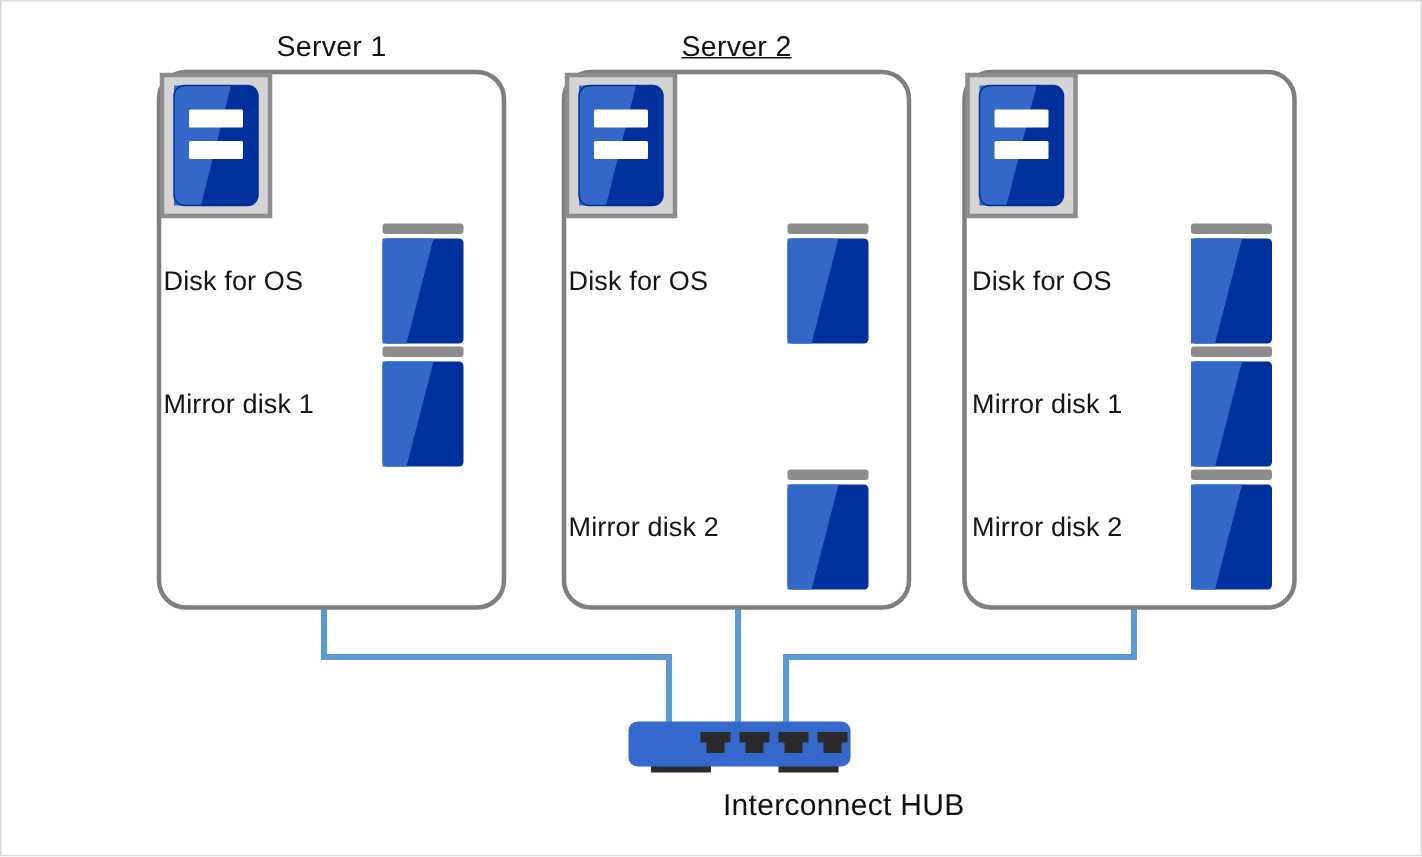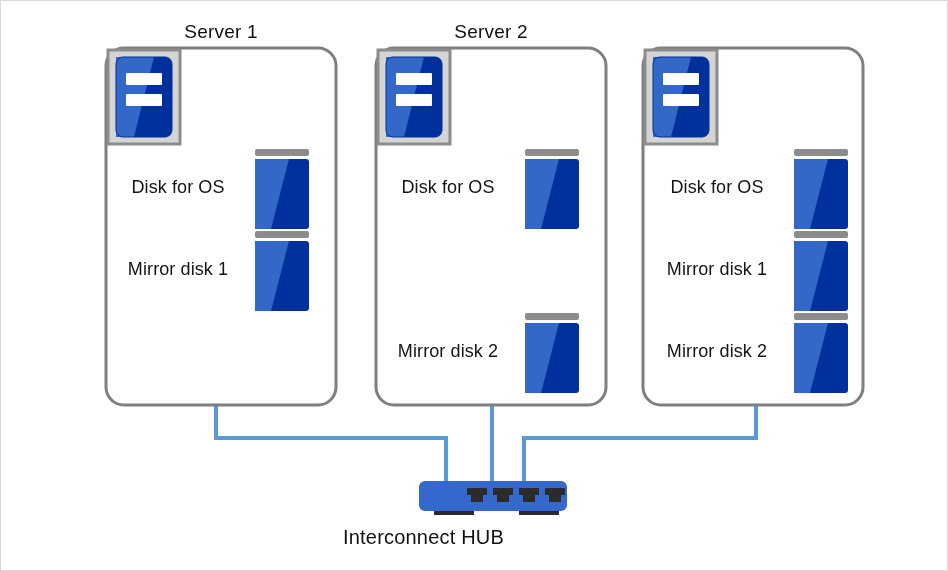--- a/index.html
+++ b/index.html
@@ -33,29 +33,29 @@
     color: #111111;
     text-align: center;
     white-space: nowrap;
     letter-spacing: 0.2px;
   }
   .disk-label {
     position: absolute;
     font-size: 18px;
     color: #141414;
     white-space: nowrap;
-    text-align: center;
+    text-align: left;
     letter-spacing: 0.1px;
   }
   .hub-label {
     position: absolute;
     font-size: 20px;
     color: #111111;
     white-space: nowrap;
-    text-align: left;
+    text-align: right;
     letter-spacing: 0.2px;
   }
 </style>
 </head>
 <body>
 
 <div id="canvas">
 
   <svg class="svg-layer" viewBox="0 0 948 571">
     <defs>
@@ -169,21 +169,21 @@
       <g fill="#2b2b2b">
         <path d="M 466,487 h 20 v 7 h -4 v 7 h -12 v -7 h -4 z"></path>
         <path d="M 492,487 h 20 v 7 h -4 v 7 h -12 v -7 h -4 z"></path>
         <path d="M 518,487 h 20 v 7 h -4 v 7 h -12 v -7 h -4 z"></path>
         <path d="M 544,487 h 20 v 7 h -4 v 7 h -12 v -7 h -4 z"></path>
       </g>
     </g>
   </svg>
 
   <div class="srv-title" style="left:105px; top:20px; width:230px;">Server 1</div>
-  <div class="srv-title" style="left:375px; top:20px; width:230px;">Server 2</div>
+  <div class="srv-title" style="left:375px; top:20px; width:230px;text-decoration:underline;">Server 2</div>
 
   <div class="disk-label" style="left:108px; top:176px; width:138px;">Disk for OS</div>
   <div class="disk-label" style="left:108px; top:258px; width:138px;">Mirror disk 1</div>
 
   <div class="disk-label" style="left:378px; top:176px; width:138px;">Disk for OS</div>
   <div class="disk-label" style="left:378px; top:340px; width:138px;">Mirror disk 2</div>
 
   <div class="disk-label" style="left:647px; top:176px; width:138px;">Disk for OS</div>
   <div class="disk-label" style="left:647px; top:258px; width:138px;">Mirror disk 1</div>
   <div class="disk-label" style="left:647px; top:340px; width:138px;">Mirror disk 2</div>

